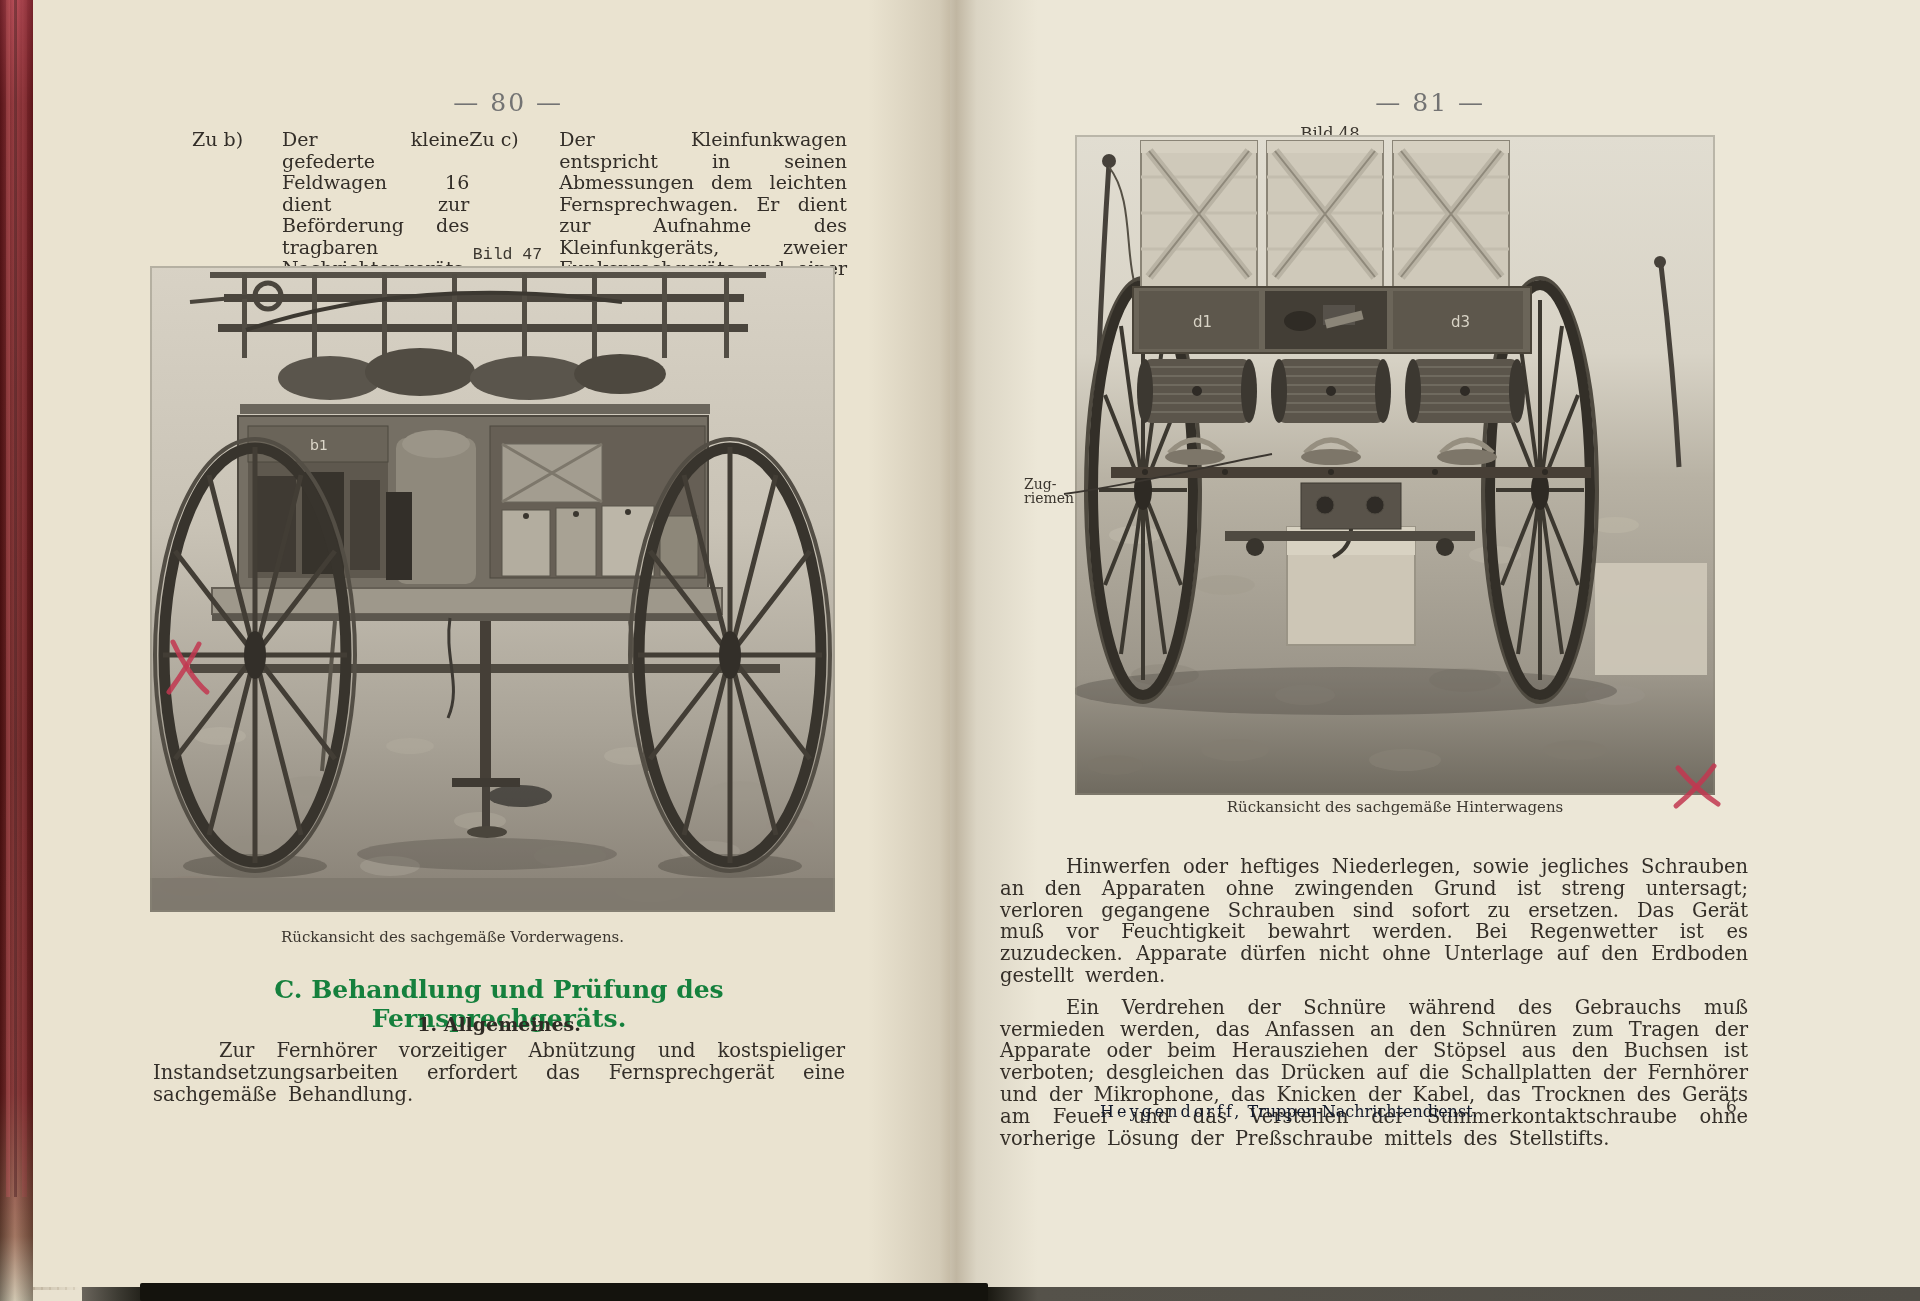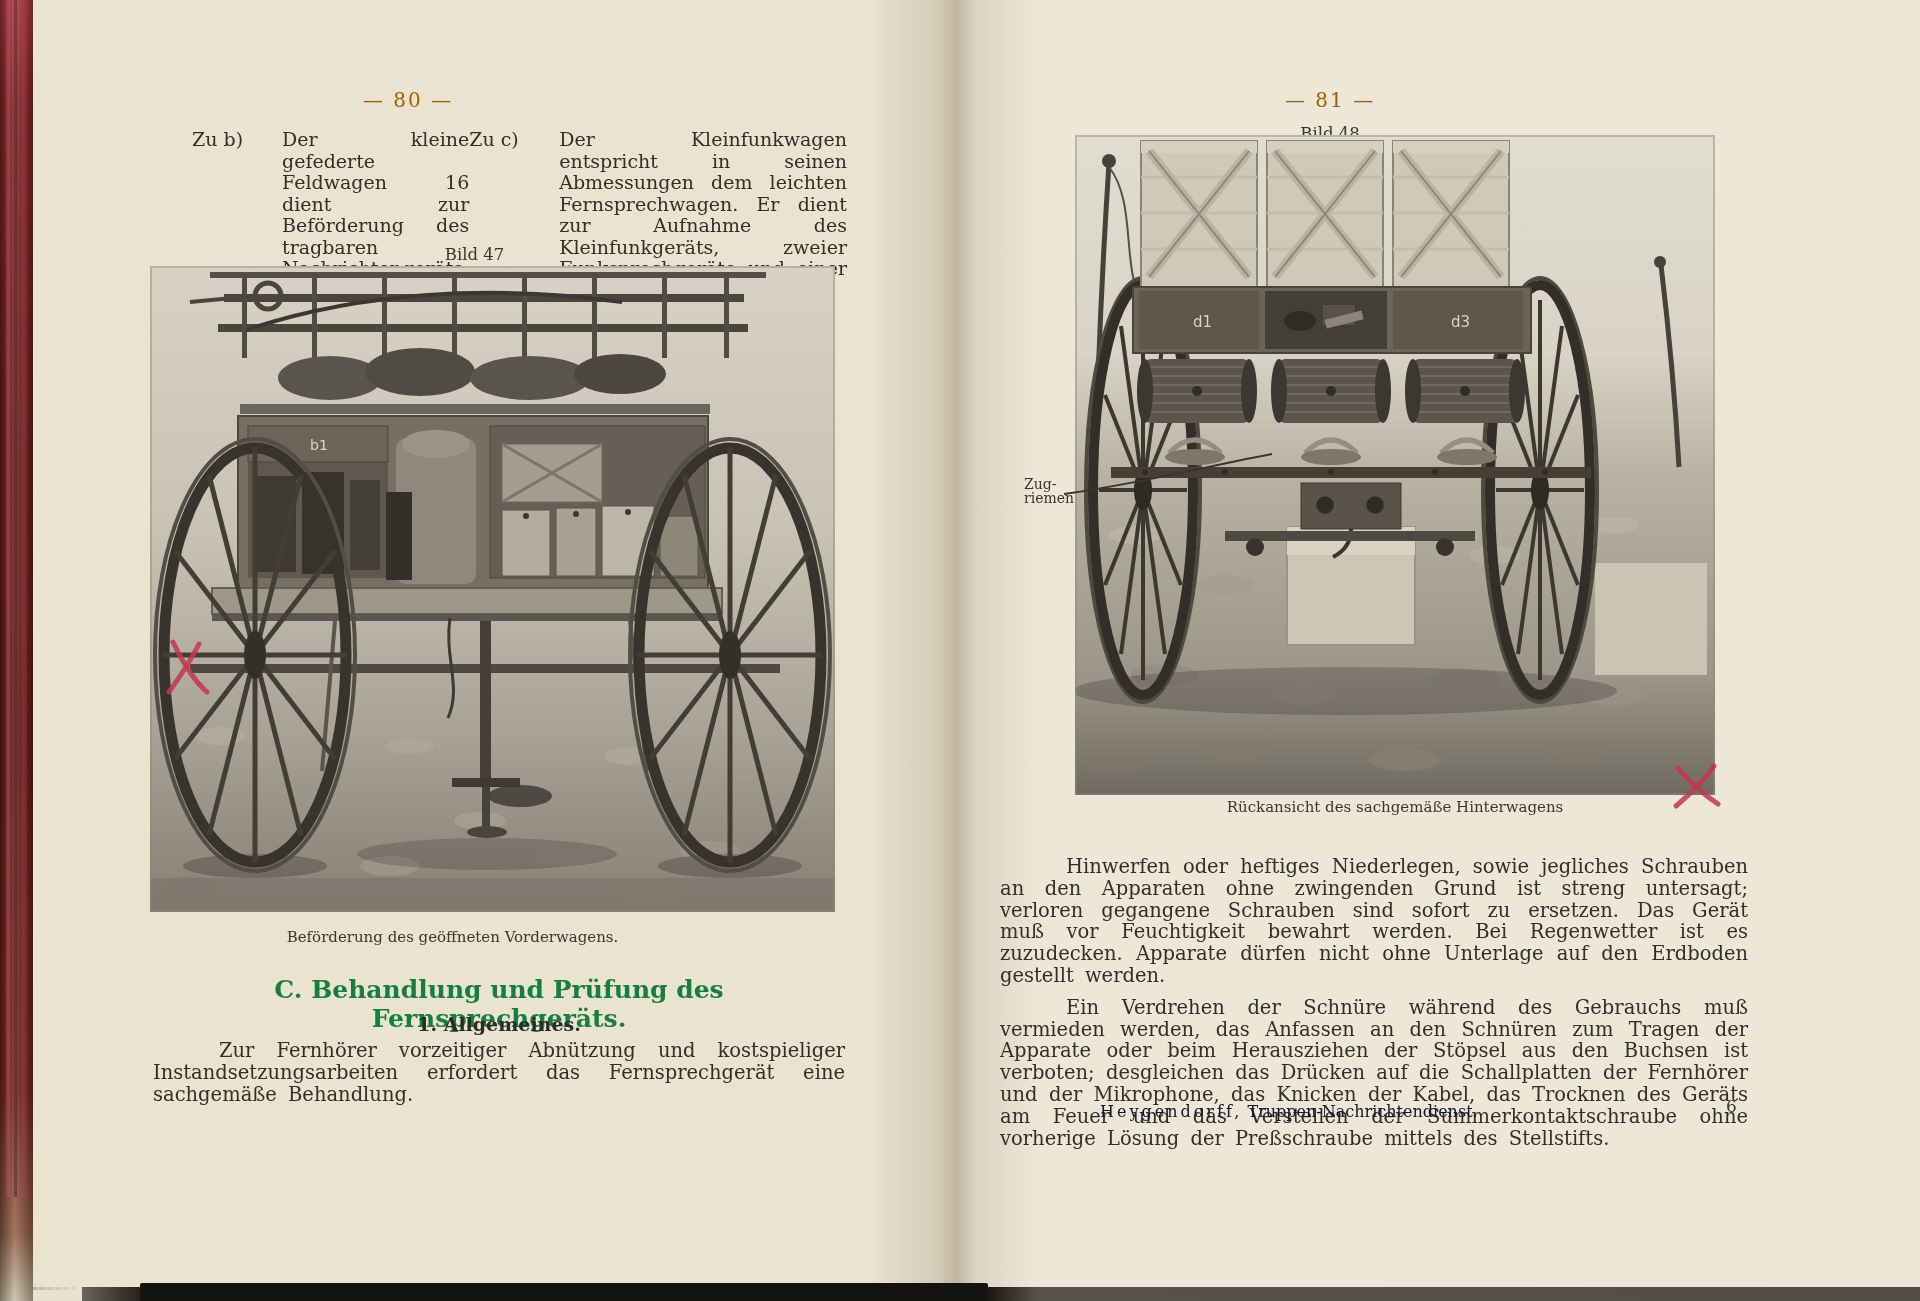--- a/index.html
+++ b/index.html
@@ -34,21 +34,21 @@
   .gutter-shadow{
     position:absolute;left:868px;top:0;width:170px;height:1287px;pointer-events:none;
     background:linear-gradient(90deg,rgba(70,52,28,0) 0%,rgba(70,52,28,.14) 42%,rgba(92,70,40,.30) 52%,rgba(70,52,28,.10) 64%,rgba(70,52,28,0) 100%);
   }
   
   .page{position:absolute;top:0;height:1287px;}
   .page.left{left:33px;width:917px;background:#eae3d0;}
   .page.right{left:950px;width:970px;background:#ece7d7;}
   
   .abs{position:absolute;}
-  .pagenum-header{font-size:20px;letter-spacing:2px;text-align:left;color:#a16207;}
+  .pagenum-header{font-size:25px;letter-spacing:2px;text-align:right;color:#737373;}
   .bild-label{font-size:16.5px;text-align:center;color:#3b362f;}
   .caption{font-size:15px;text-align:center;color:#3b362f;}
   .margin-note{font-size:14px;line-height:13.5px;white-space:pre-line;color:#3b362f;}
   .note-with-brace{display:flex;align-items:center;gap:2px;}
   .brace{font-size:46px;font-weight:400;transform:scaleY(1.05);color:#3b362f;}
   .body-par{font-size:19.5px;line-height:21.8px;text-align:justify;word-spacing:5px;margin:0;color:#332e28;}
   .indent{text-indent:66px;}
   .zu-items{display:flex;flex-direction:row;row-gap:3px;}
   .zu-item{display:flex;font-size:19px;line-height:21.5px;color:#332e28;}
   .zu-label{flex:0 0 54px;}
@@ -81,21 +81,21 @@
       <div class="zu-item">
         <span class="zu-label">Zu b)</span>
         <span class="zu-text">Der kleine gefederte Feldwagen 16 dient zur Beförderung des tragbaren Nachrichtengeräts.</span>
       </div>
       <div class="zu-item">
         <span class="zu-label">Zu c)</span>
         <span class="zu-text">Der Kleinfunkwagen entspricht in seinen Abmessungen dem leichten Fernsprechwagen. Er dient zur Aufnahme des Kleinfunkgeräts, zweier Funksprechgeräte und einer Fernsprechstelle.</span>
       </div>
     </div>
 
-    <div class="abs bild-label" style="left:99px;top:245px;width:685px;">Bild 47</div>
+    <div class="abs bild-label" style="left:132px;top:245px;width:685px;font-family:Liberation Mono, monospace;">Bild 47</div>
 
     <div class="abs note-with-brace" style="left:142px;top:270px;">
       <div class="margin-note">Führungs-
 öse für die
 Bremsleine</div>
       <div class="brace">}</div>
     </div>
 
     <svg class="photo" style="left:117px;top:266px;" width="685" height="646" viewBox="0 0 685 646">
       <defs>
@@ -207,21 +207,21 @@
         <ellipse cx="580" cy="389" rx="11" ry="24" fill="#332f29"></ellipse>
       </g>
       <rect x="1" y="1" width="683" height="644" fill="none" stroke="rgba(140,135,120,.45)" stroke-width="2"></rect>
     </svg>
 
     <svg class="redmark" style="left:132px;top:638px;" width="48" height="60" viewBox="0 0 48 60">
       <path d="M8 4 C 16 22, 30 44, 42 54" stroke="#c23750" stroke-width="5" fill="none" stroke-linecap="round" opacity=".85"></path>
       <path d="M34 6 C 26 22, 14 40, 4 54" stroke="#c23750" stroke-width="5" fill="none" stroke-linecap="round" opacity=".85"></path>
     </svg>
 
-    <div class="abs caption" style="left:77px;top:928px;width:685px;">Beförderung des geöffneten Vorderwagens.</div>
+    <div class="abs caption" style="left:77px;top:928px;width:685px;">Rückansicht des sachgemäße Vorderwagens.</div>
 
     <div class="abs heading" style="left:120px;top:975px;width:692px;">C. Behandlung und Prüfung des Fernsprechgeräts.</div>
     <div class="abs subheading" style="left:120px;top:1013px;width:692px;">1. Allgemeines.</div>
     <p class="abs body-par indent" style="left:120px;top:1040px;width:692px;">Zur Fernhörer vorzeitiger Abnützung und kostspieliger Instandsetzungsarbeiten erfordert das Fernsprechgerät eine sachgemäße Behandlung.</p>
   </div>
 
   <div class="page right">
 
     <div class="abs pagenum-header" style="left:335px;top:88px;width:200px;">—  81  —</div>
 

